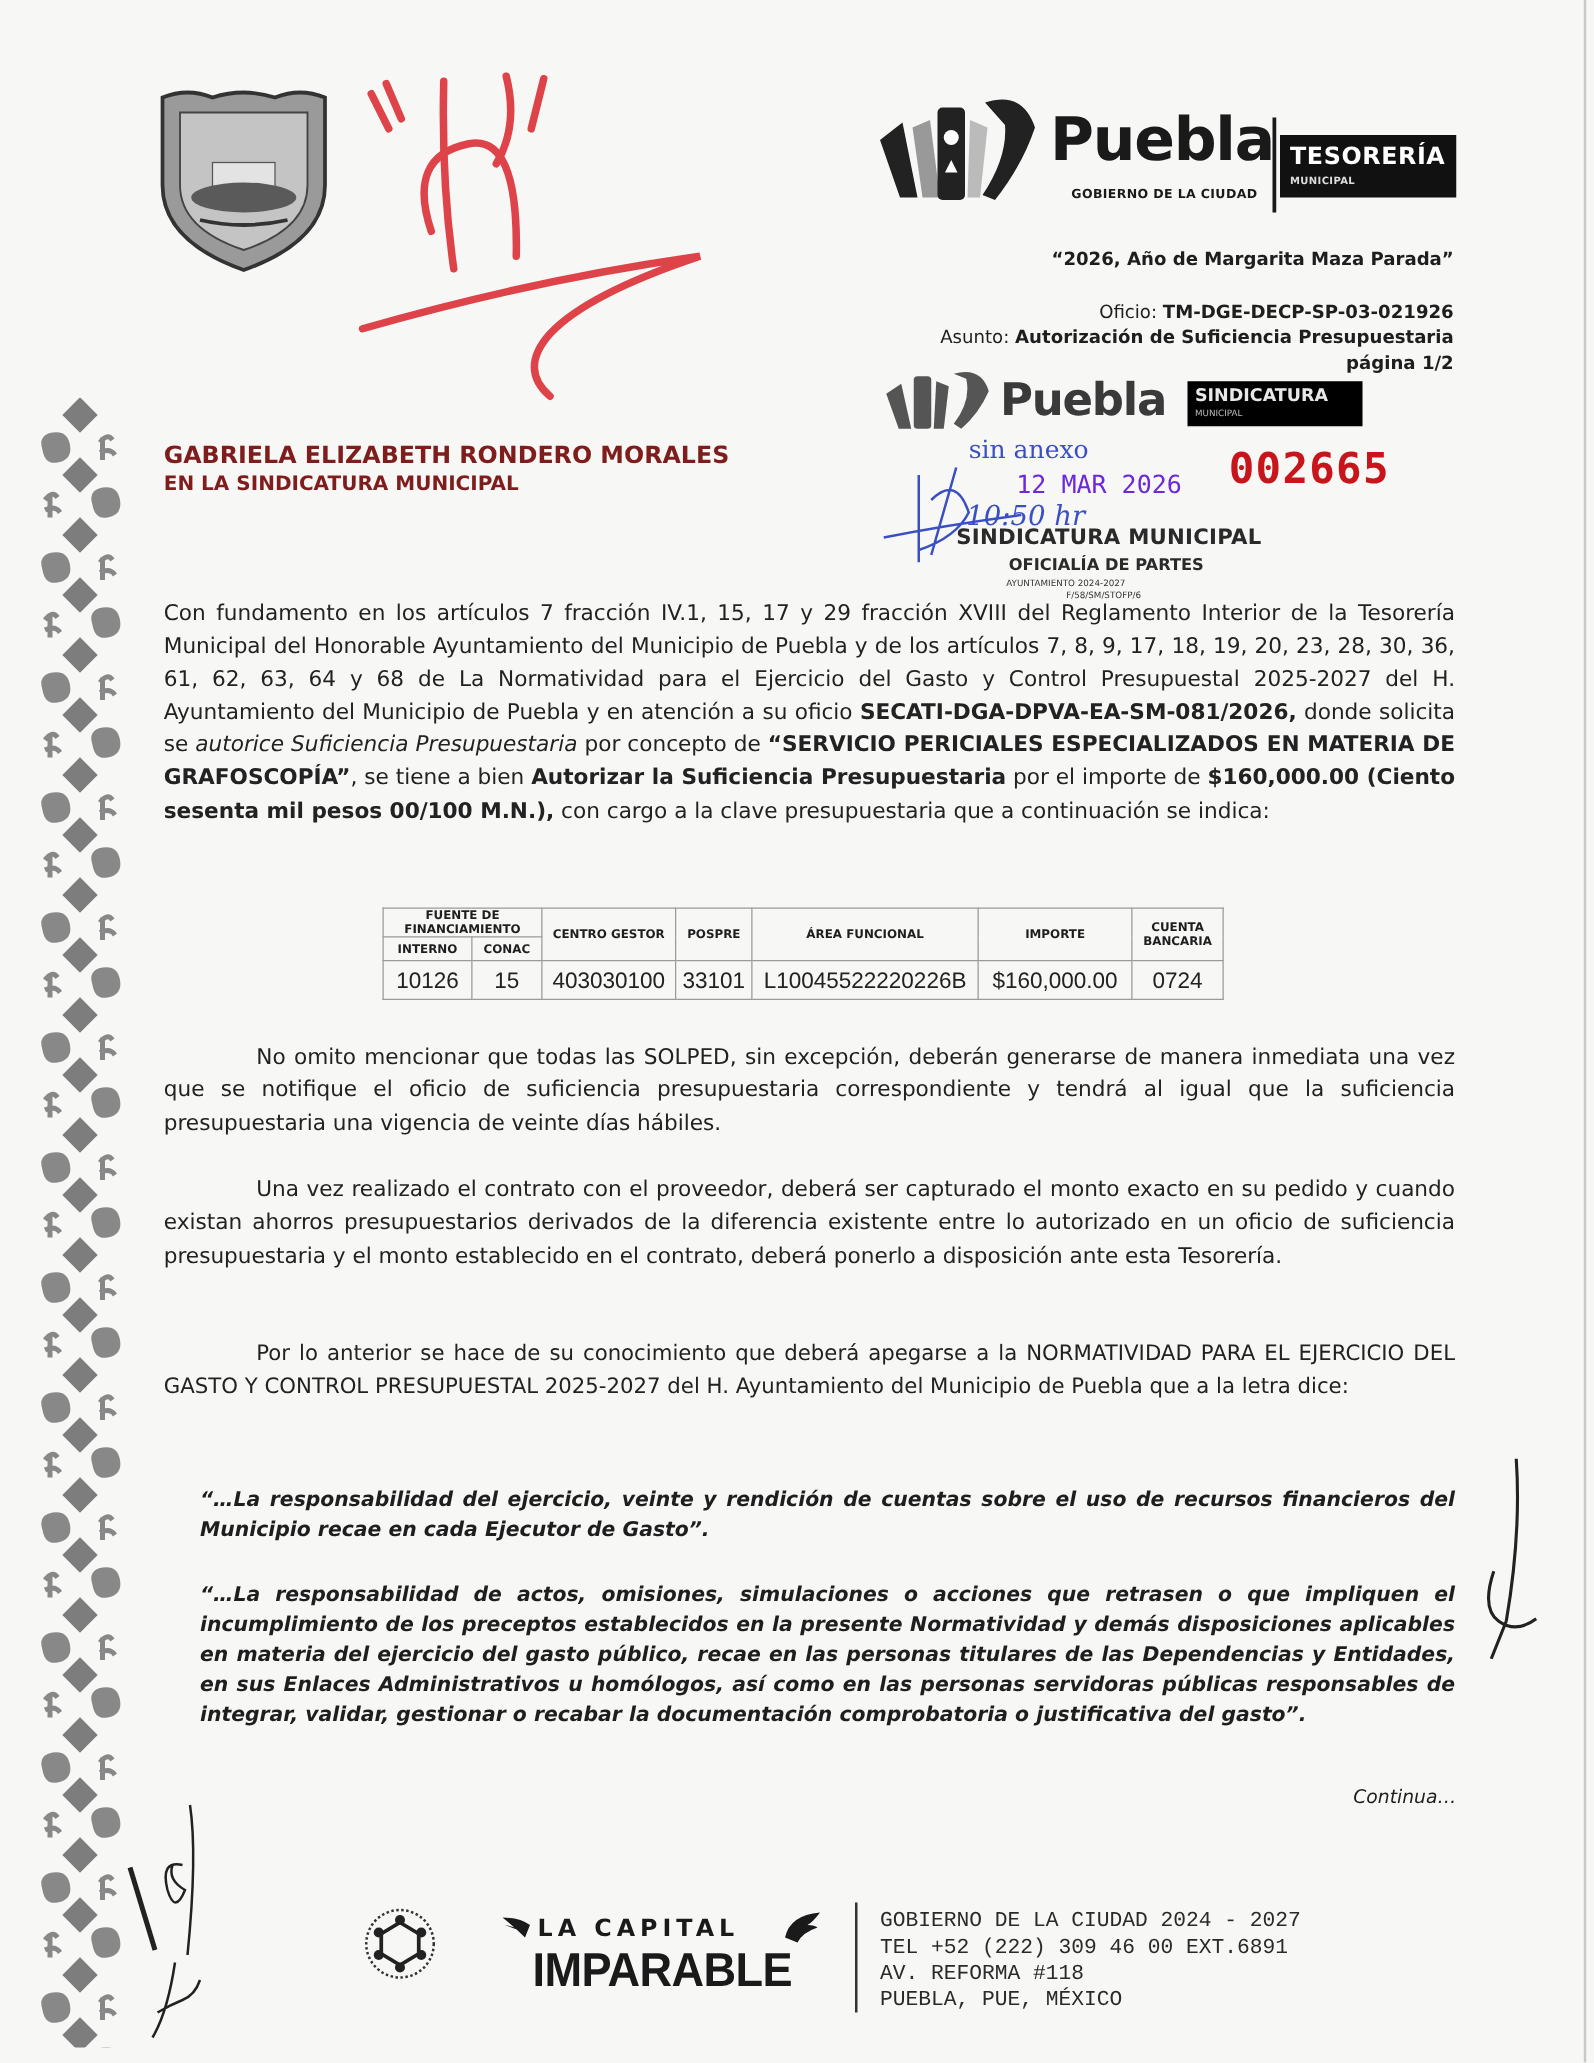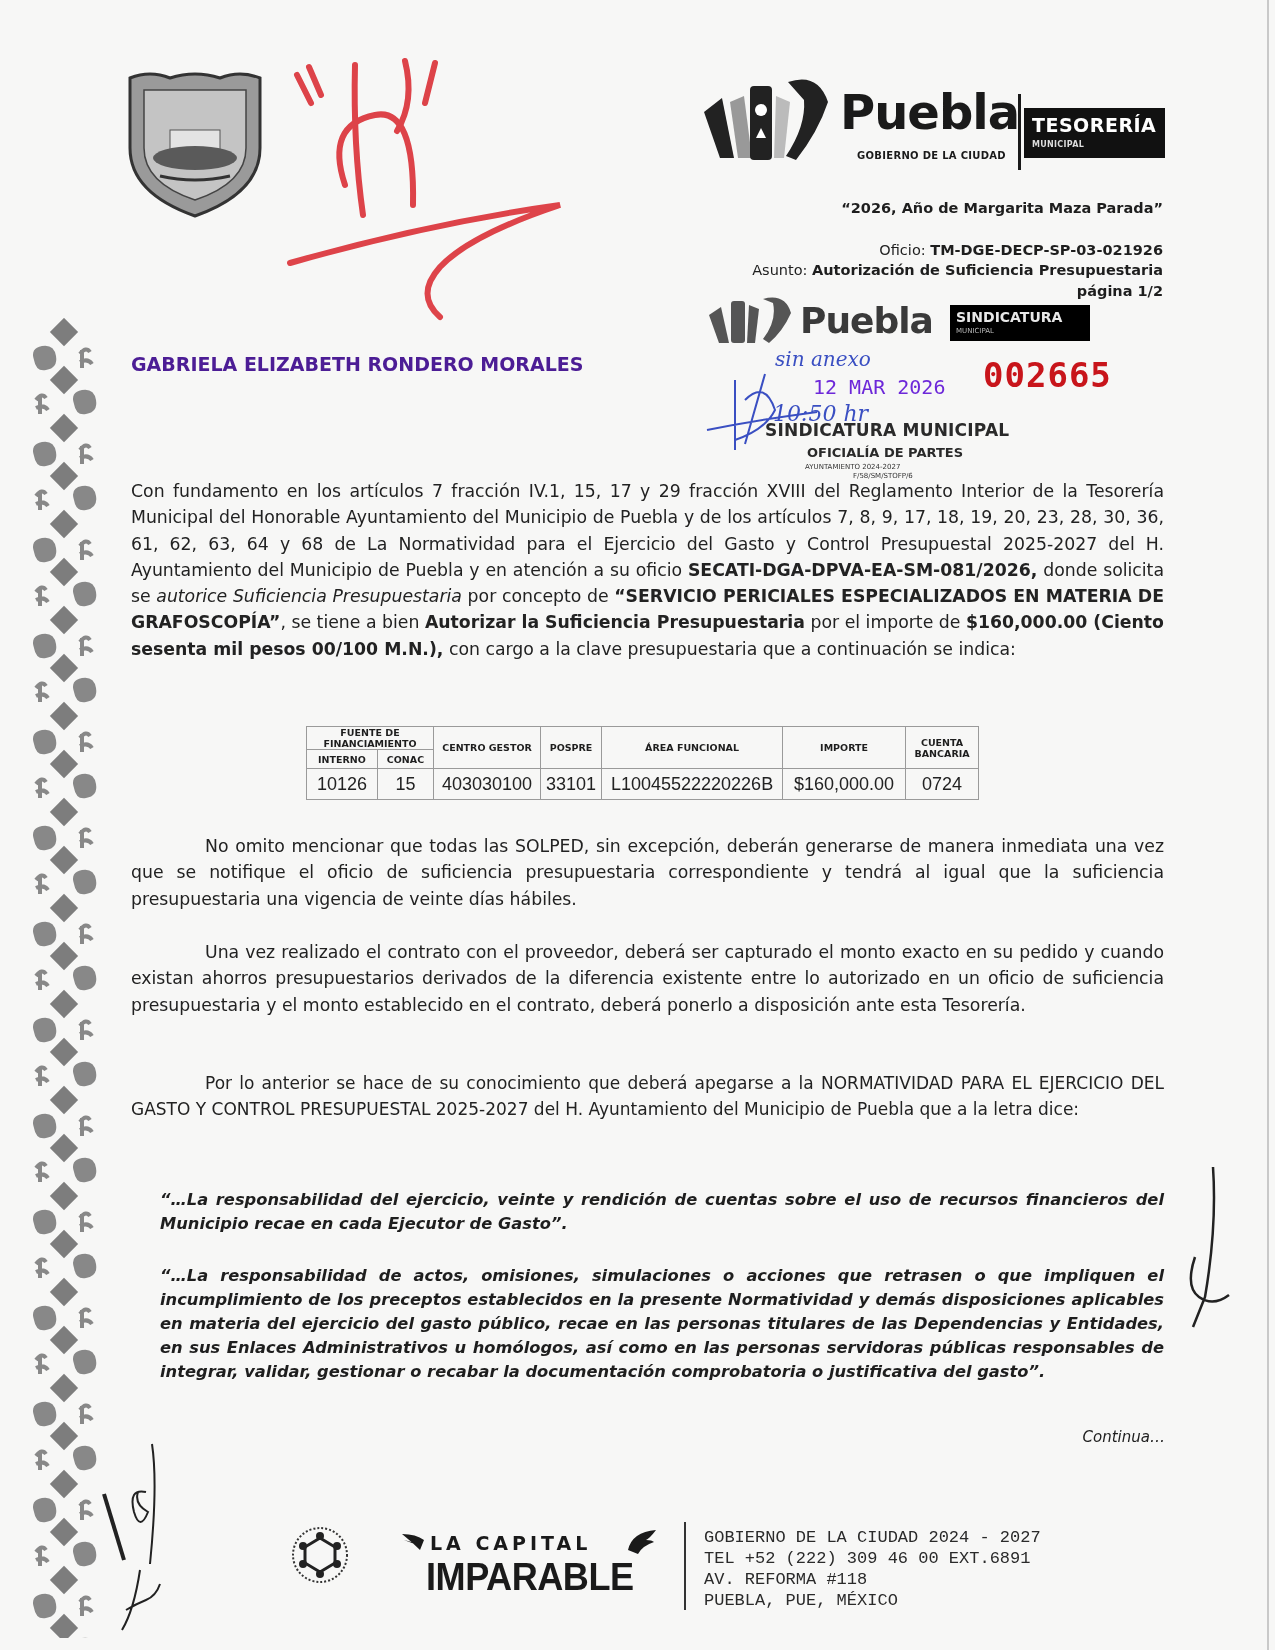--- a/index.html
+++ b/index.html
@@ -24,31 +24,31 @@
   .motto { right:112px; top:200px; font-size:14.5px; font-weight:bold; text-align:right; }
   .oficio-line, .asunto-line, .pagina-line { right:112px; font-size:14.5px; text-align:right; white-space:nowrap; }
   .oficio-line { top:242px; } .asunto-line { top:262px; } .pagina-line { top:283px; font-weight:bold; }
   b, .b { font-weight:bold; }
   
   .stamp { left:705px; top:295px; width:460px; height:210px; }
   .stamp-puebla { left:95px; top:5px; font-size:36px; font-weight:bold; color:#3a3a3a; letter-spacing:-1px; }
   .stamp-box { left:245px; top:10px; width:140px; height:36px; background:#000000; color:#e8e8e8; }
   .stamp-box-t { left:6px; top:4px; font-size:14px; font-weight:bold; }
   .stamp-box-s { left:6px; top:22px; font-size:7px; color:#bbb; }
-  .sin-anexo { left:70px; top:52px; font-family:"DejaVu Serif", serif; font-style:italic; font-size:20px; color:#3a4fc2; }
+  .sin-anexo { left:70px; top:52px; font-family:"DejaVu Serif", serif; font-size:20px; color:#3a4fc2; }
   .folio { left:278px; top:60px; font-family:"DejaVu Sans Mono", monospace; font-weight:bold; font-size:34px; color:#c8151b; letter-spacing:1px; }
   .stamp-date { left:108px; top:80px; font-family:"DejaVu Sans Mono", monospace; font-size:20px; color:#6d28d9; }
   .stamp-time { left:68px; top:106px; font-family:"DejaVu Serif", serif; font-style:italic; font-size:22px; color:#3a4fc2; }
   .stamp-sind { left:60px; top:125px; font-size:17px; font-weight:bold; color:#2a2a2a; letter-spacing:0.2px; }
   .stamp-ofi { left:102px; top:150px; font-size:13px; font-weight:bold; color:#2a2a2a; }
   .stamp-small { left:100px; top:168px; font-size:7px; color:#333; }
   .stamp-code { left:148px; top:177px; font-size:7px; color:#333; }
   .blue-scribble { left:0px; top:75px; width:120px; height:80px; }
   
-  .addr { left:131px; top:352px; font-weight:bold; color:#4c1d95; }
+  .addr { left:131px; top:352px; font-weight:bold; color:#7f1d1d; }
   .addr .name { font-size:19px; line-height:24px; }
   .addr .line { font-size:16px; line-height:22px; }
   .addr .presente { font-size:16px; line-height:22px; letter-spacing:6px; }
   
   .para { left:131px; width:1033px; font-size:17.3px; line-height:26.3px; text-align:justify; color:#222; }
   .p1 { top:478px; }
   .p2 { top:833px; text-indent:74px; }
   .p3 { top:939px; text-indent:74px; }
   .p4 { top:1070px; text-indent:74px; font-size:17px; }
   .quote { left:160px; width:1004px; font-size:16.3px; line-height:24px; text-align:justify; font-style:italic; font-weight:bold; color:#1e1e1e; }
@@ -168,20 +168,21 @@
   </svg>
   <div class="abs stamp-time">10:50 hr</div>
   <div class="abs stamp-sind">SINDICATURA MUNICIPAL</div>
   <div class="abs stamp-ofi">OFICIALÍA DE PARTES</div>
   <div class="abs stamp-small">AYUNTAMIENTO 2024-2027</div>
   <div class="abs stamp-code">F/58/SM/STOFP/6</div>
 </div>
 
 <div class="abs addr">
   <div class="name">GABRIELA ELIZABETH RONDERO MORALES</div>
+  <div class="line">EN LA SINDICATURA MUNICIPAL</div>
 </div>
 
 <div class="abs para p1"><span>Con fundamento en los artículos 7 fracción IV.1, 15, 17 y 29 fracción XVIII del Reglamento Interior de la Tesorería Municipal del Honorable Ayuntamiento del Municipio de Puebla y de los artículos 7, 8, 9, 17, 18, 19, 20, 23, 28, 30, 36, 61, 62, 63, 64 y 68 de La Normatividad para el Ejercicio del Gasto y Control Presupuestal 2025-2027 del H. Ayuntamiento del Municipio de Puebla y en atención a su oficio </span><b>SECATI-DGA-DPVA-EA-SM-081/2026,</b><span> donde solicita se </span><i>autorice Suficiencia Presupuestaria</i><span> por concepto de </span><b>“SERVICIO PERICIALES ESPECIALIZADOS EN MATERIA DE GRAFOSCOPÍA”</b><span>, se tiene a bien </span><b>Autorizar la Suficiencia Presupuestaria</b><span> por el importe de </span><b>$160,000.00 (Ciento sesenta mil pesos 00/100 M.N.),</b><span> con cargo a la clave presupuestaria que a continuación se indica:</span></div>
 
 <table class="budget-table">
   <thead>
     <tr>
       <th colspan="2" style="width:116px">FUENTE DE FINANCIAMIENTO</th>
       <th rowspan="2" style="width:96px">CENTRO GESTOR</th>
       <th rowspan="2" style="width:50px">POSPRE</th>

